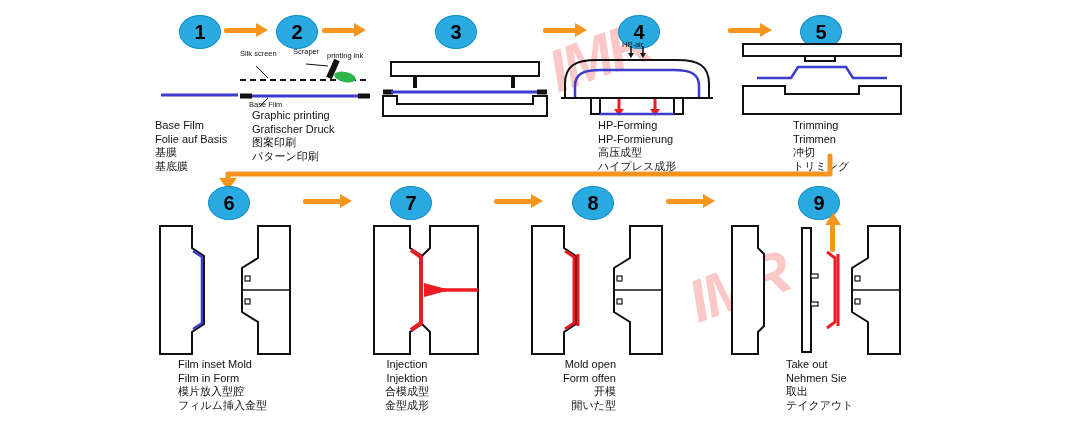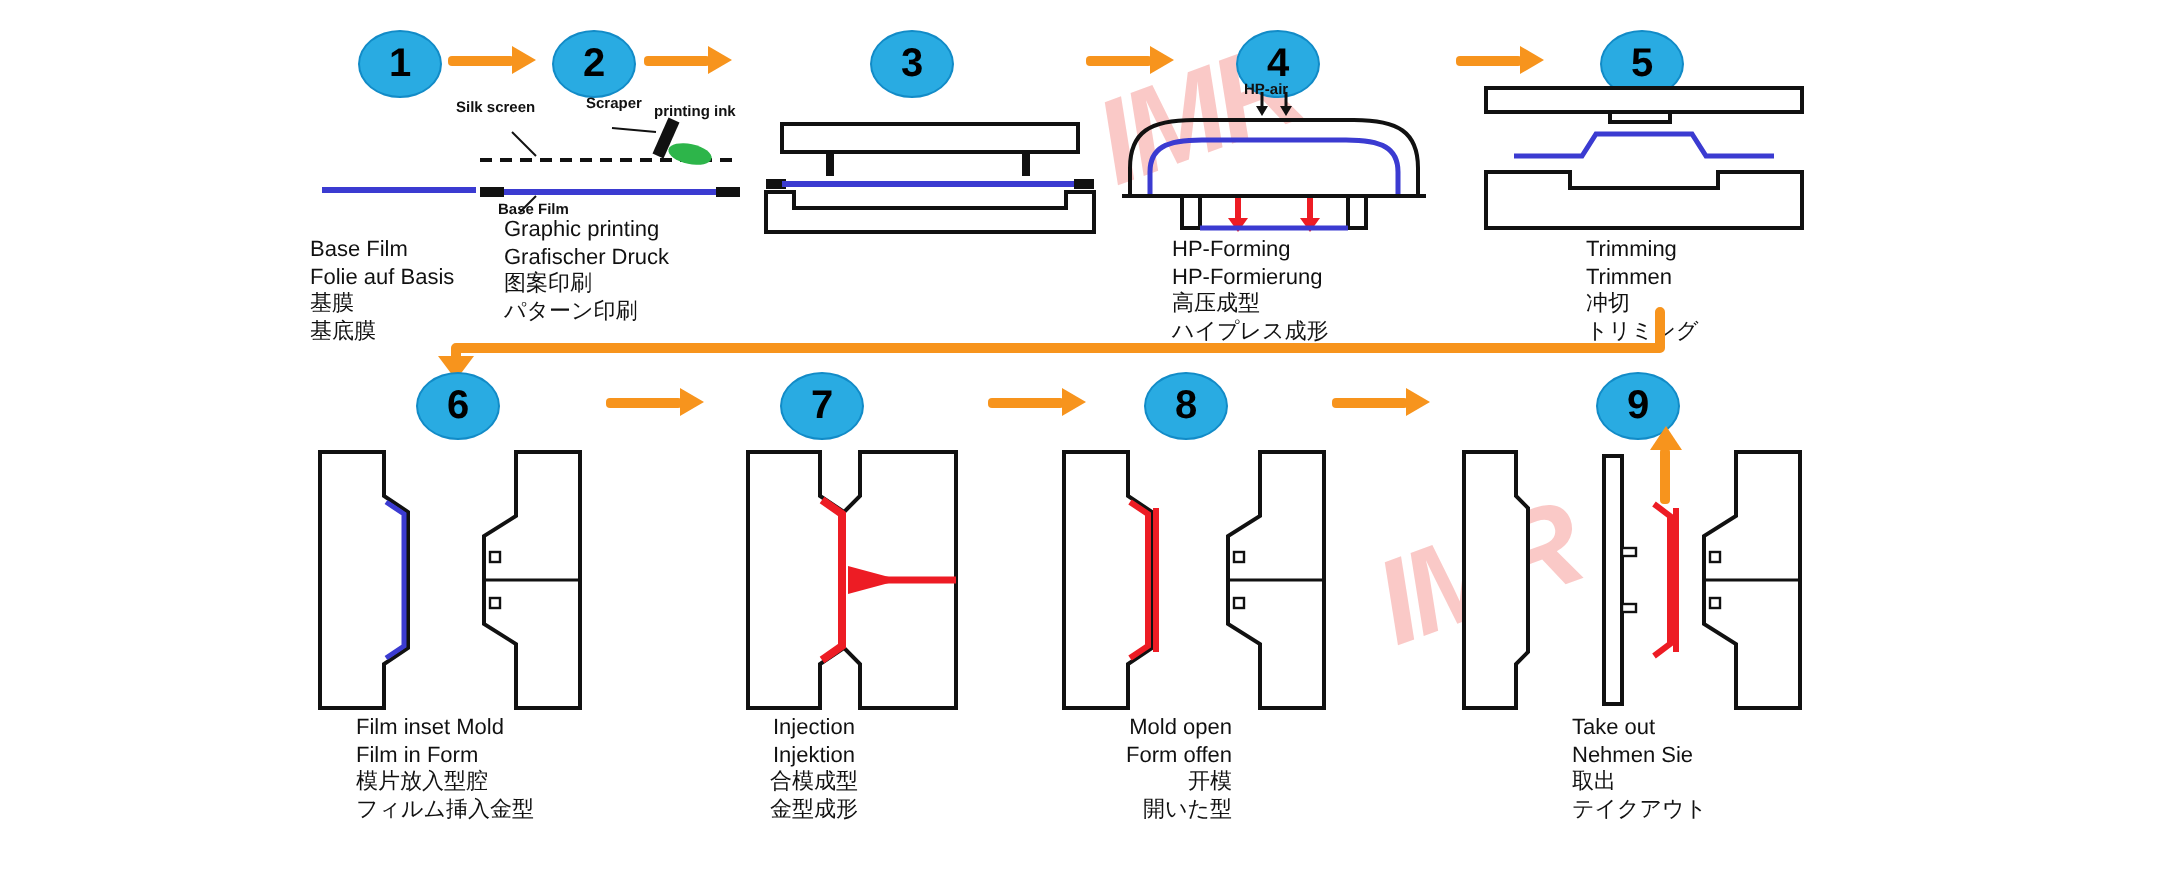--- a/index.html
+++ b/index.html
@@ -7,21 +7,21 @@
     position:relative;width:1080px;height:438px;background:#ffffff;overflow:hidden;
     font-family:"Liberation Sans","DejaVu Sans",sans-serif;color:#111;
   }
   .circle{
     position:absolute;width:40px;height:32px;border-radius:50%;
     background:#29abe2;border:1.5px solid #128bc7;
     display:flex;align-items:center;justify-content:center;
     font-size:20px;font-weight:700;color:#000;
   }
   .lbl{position:absolute;font-size:11px;line-height:13.5px;white-space:nowrap;}
-  .ann{position:absolute;font-size:7.5px;line-height:9px;white-space:nowrap;color:#111;font-weight:bold;}
+  .ann{position:absolute;font-size:7.5px;line-height:9px;white-space:nowrap;color:#111;}
   .arrow-h{position:absolute;height:5px;background:#f7941d;border-radius:2px;}
   .arrow-h::after{
     content:"";position:absolute;right:-11px;top:-5px;width:0;height:0;
     border-left:12px solid #f7941d;border-top:7.5px solid transparent;border-bottom:7.5px solid transparent;
   }
   .arrow-up{position:absolute;width:5px;background:#f7941d;border-radius:2px;}
   .arrow-up::after{
     content:"";position:absolute;top:-11px;left:-5.5px;width:0;height:0;
     border-bottom:12px solid #f7941d;border-left:8px solid transparent;border-right:8px solid transparent;
   }
@@ -59,21 +59,21 @@
     <line x1="16" y1="10" x2="28" y2="22" stroke="#111" stroke-width="1"></line>
     <line x1="66" y1="8" x2="88" y2="10" stroke="#111" stroke-width="1"></line>
     <line x1="0" y1="24" x2="130" y2="24" stroke="#111" stroke-width="2" stroke-dasharray="6 4"></line>
     <line x1="97" y1="4" x2="89" y2="22" stroke="#111" stroke-width="6"></line>
     <ellipse cx="105" cy="21" rx="11" ry="5" fill="#2db54a" transform="rotate(12 105 21)"></ellipse>
     <line x1="0" y1="40" x2="12" y2="40" stroke="#111" stroke-width="5"></line>
     <line x1="12" y1="40" x2="118" y2="40" stroke="#3b3bd1" stroke-width="3"></line>
     <line x1="118" y1="40" x2="130" y2="40" stroke="#111" stroke-width="5"></line>
     <line x1="20" y1="50" x2="28" y2="42" stroke="#111" stroke-width="1"></line>
   </svg>
-  <span class="ann" style="left:228px;top:49px;">Silk screen</span>
+  <span class="ann" style="left:240px;top:49px;">Silk screen</span>
   <span class="ann" style="left:293px;top:47px;">Scraper</span>
   <span class="ann" style="left:327px;top:51px;">printing ink</span>
   <span class="ann" style="left:249px;top:100px;">Base Film</span>
 
   <svg class="ill" style="left:383px;top:56px;" width="164" height="62">
     <rect x="8" y="6" width="148" height="14" fill="#fff" stroke="#111" stroke-width="2"></rect>
     <rect x="30" y="20" width="4" height="12" fill="#111"></rect>
     <rect x="128" y="20" width="4" height="12" fill="#111"></rect>
     <line x1="0" y1="36" x2="10" y2="36" stroke="#111" stroke-width="5"></line>
     <line x1="8" y1="36" x2="156" y2="36" stroke="#3b3bd1" stroke-width="3"></line>
@@ -111,21 +111,21 @@
     <div>Folie auf Basis</div>
     <div>基膜</div>
     <div>基底膜</div>
   </div>
   <div class="lbl" style="left:252px;top:109px;">
     <div>Graphic printing</div>
     <div>Grafischer Druck</div>
     <div>图案印刷</div>
     <div>パターン印刷</div>
   </div>
-  <div class="lbl" style="left:586px;top:119px;">
+  <div class="lbl" style="left:598px;top:119px;">
     <div>HP-Forming</div>
     <div>HP-Formierung</div>
     <div>高压成型</div>
     <div>ハイプレス成形</div>
   </div>
   <div class="lbl" style="left:793px;top:119px;">
     <div>Trimming</div>
     <div>Trimmen</div>
     <div>冲切</div>
     <div>トリミング</div>

